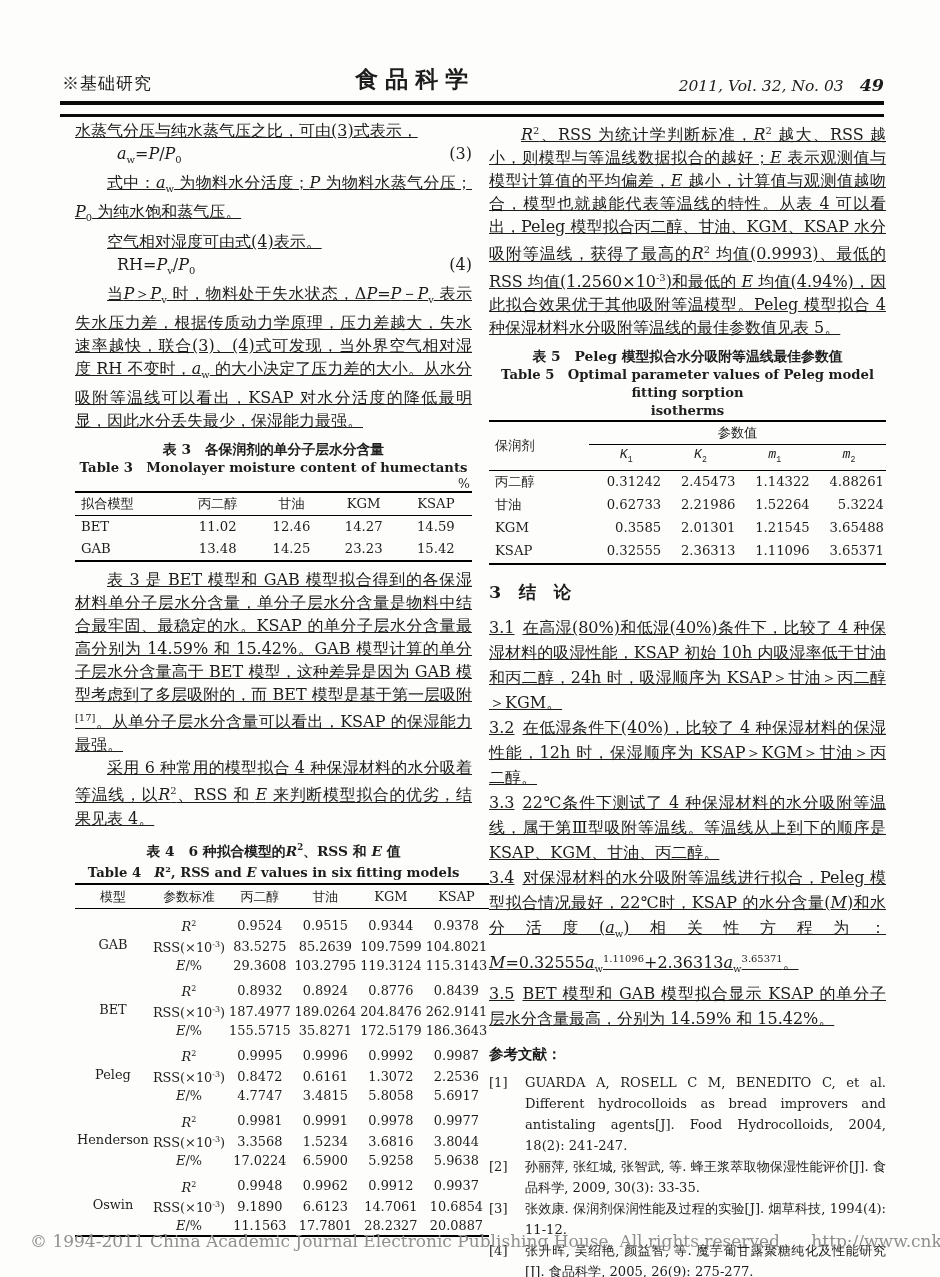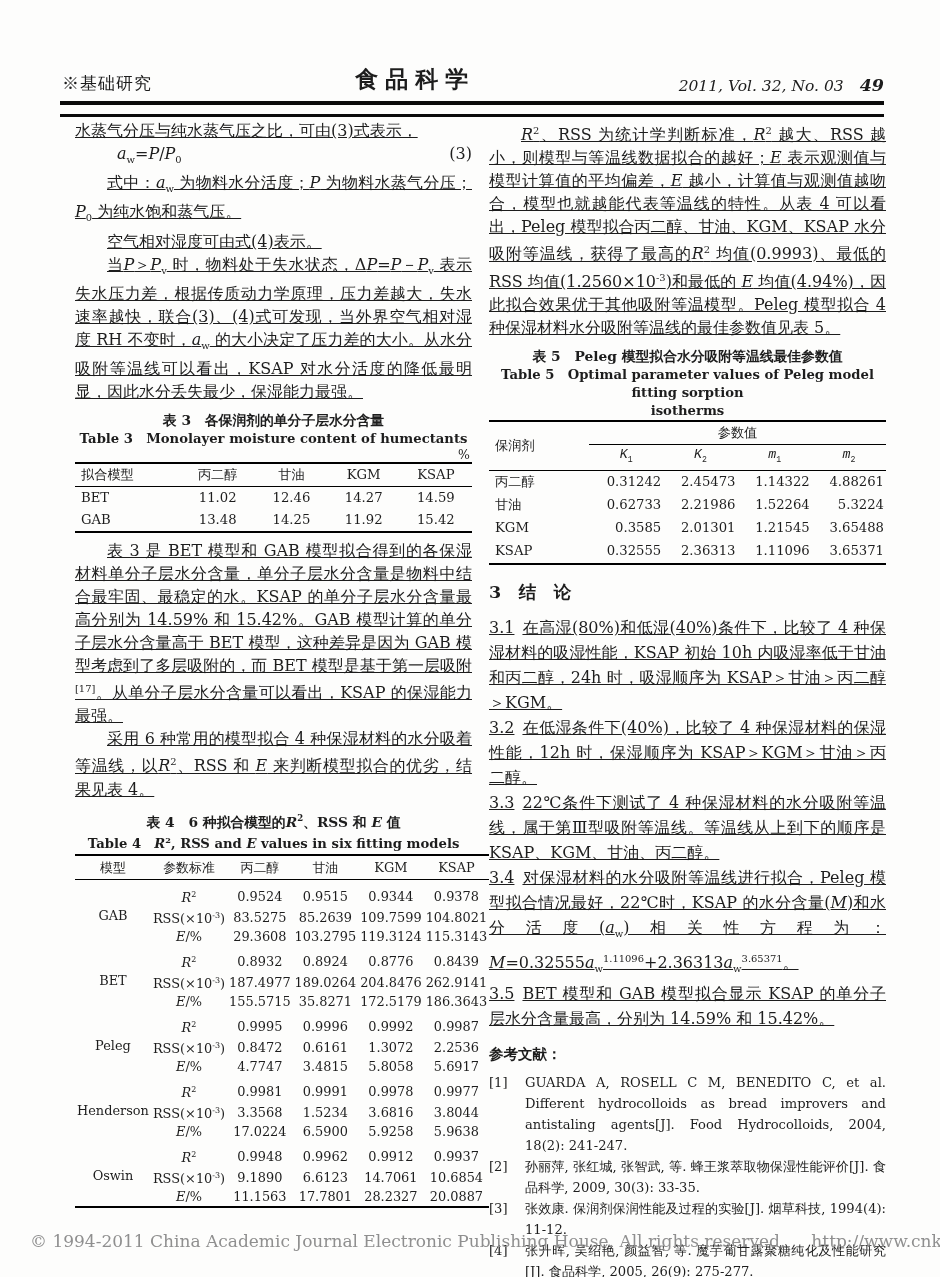--- a/index.html
+++ b/index.html
@@ -77,20 +77,24 @@
   <div class="dbl-rule"></div>
 
   <div class="col col-left">
     <p class="noind">水蒸气分压与纯水蒸气压之比，可由(3)式表示，</p>
     <div class="equation">
       <span><i>a</i><sub>w</sub>=<i>P</i>/<i>P</i><sub>0</sub></span>
       <span class="eq-num">(3)</span>
     </div>
     <p>式中：<i>a</i><sub>w</sub> 为物料水分活度；<i>P</i> 为物料水蒸气分压；<i>P</i><sub>0</sub> 为纯水饱和蒸气压。</p>
     <p>空气相对湿度可由式(4)表示。</p>
+    <div class="equation">
+      <span>RH=<i>P</i><sub>v</sub>/<i>P</i><sub>0</sub></span>
+      <span class="eq-num">(4)</span>
+    </div>
     <p>当<i>P</i>＞<i>P</i><sub>v</sub> 时，物料处于失水状态，Δ<i>P</i>=<i>P</i>－<i>P</i><sub>v</sub> 表示失水压力差，根据传质动力学原理，压力差越大，失水速率越快，联合(3)、(4)式可发现，当外界空气相对湿度 RH 不变时，<i>a</i><sub>w</sub> 的大小决定了压力差的大小。从水分吸附等温线可以看出，KSAP 对水分活度的降低最明显，因此水分丢失最少，保湿能力最强。</p>
 
     <div class="tbl-block">
       <div class="tbl-title-zh">表 3　各保润剂的单分子层水分含量</div>
       <div class="tbl-title-en">Table 3　Monolayer moisture content of humectants</div>
       <div class="tbl-unit">%</div>
       <table class="sci">
         <thead>
           <tr class="sep">
             <th class="ta-l">拟合模型</th>
@@ -105,21 +109,21 @@
             <td class="ta-l">BET</td>
             <td>11.02</td>
             <td>12.46</td>
             <td>14.27</td>
             <td>14.59</td>
           </tr>
           <tr>
             <td class="ta-l">GAB</td>
             <td>13.48</td>
             <td>14.25</td>
-            <td>11.92</td>
+            <td>23.23</td>
             <td>15.42</td>
           </tr>
         </tbody>
       </table>
     </div>
 
     <p>表 3 是 BET 模型和 GAB 模型拟合得到的各保湿材料单分子层水分含量，单分子层水分含量是物料中结合最牢固、最稳定的水。KSAP 的单分子层水分含量最高分别为 14.59% 和 15.42%。GAB 模型计算的单分子层水分含量高于 BET 模型，这种差异是因为 GAB 模型考虑到了多层吸附的，而 BET 模型是基于第一层吸附<sup>[17]</sup>。从单分子层水分含量可以看出，KSAP 的保湿能力最强。</p>
     <p>采用 6 种常用的模型拟合 4 种保湿材料的水分吸着等温线，以<i>R</i><sup>2</sup>、RSS 和 <i>E</i> 来判断模型拟合的优劣，结果见表 4。</p>
 
     <div class="tbl-block">

